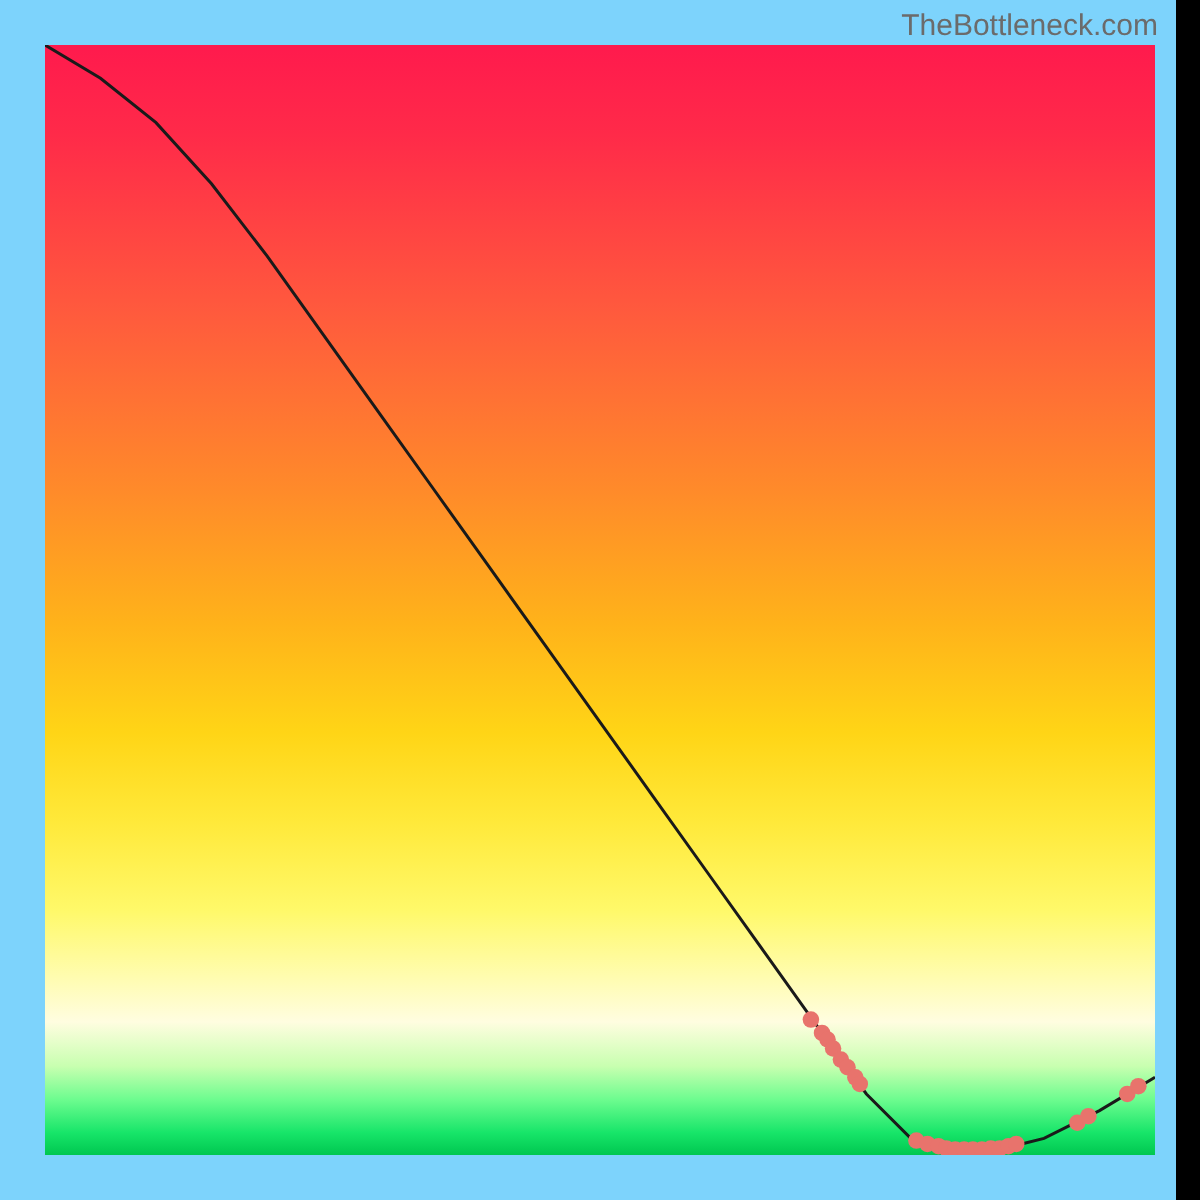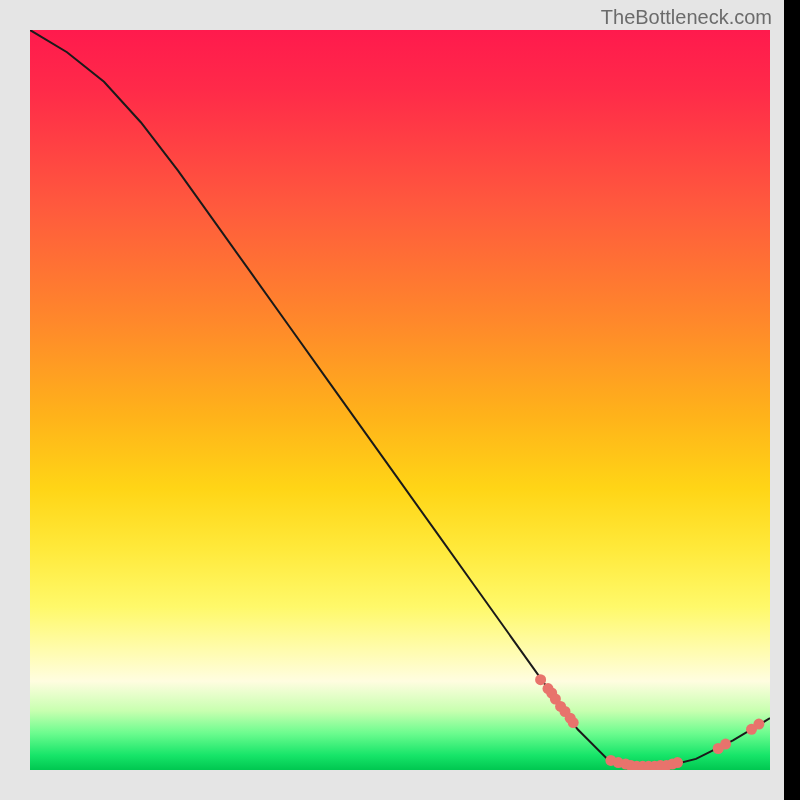--- a/index.html
+++ b/index.html
@@ -8,21 +8,21 @@
     width: 800px;
     height: 800px;
     background: #000;
     font-family: Arial, Helvetica, sans-serif;
     overflow: hidden;
   }
   .frame {
     position: relative;
     width: 784px;
     height: 800px;
-    background: #e5e5e5;
+    background: #7dd3fc;
     text-align: right;
   }
   .watermark {
     position: absolute;
     top: 6px;
     right: 12px;
     color: #6b6b6b;
     font-size: 20px;
     font-weight: 500;
     z-index: 10;

